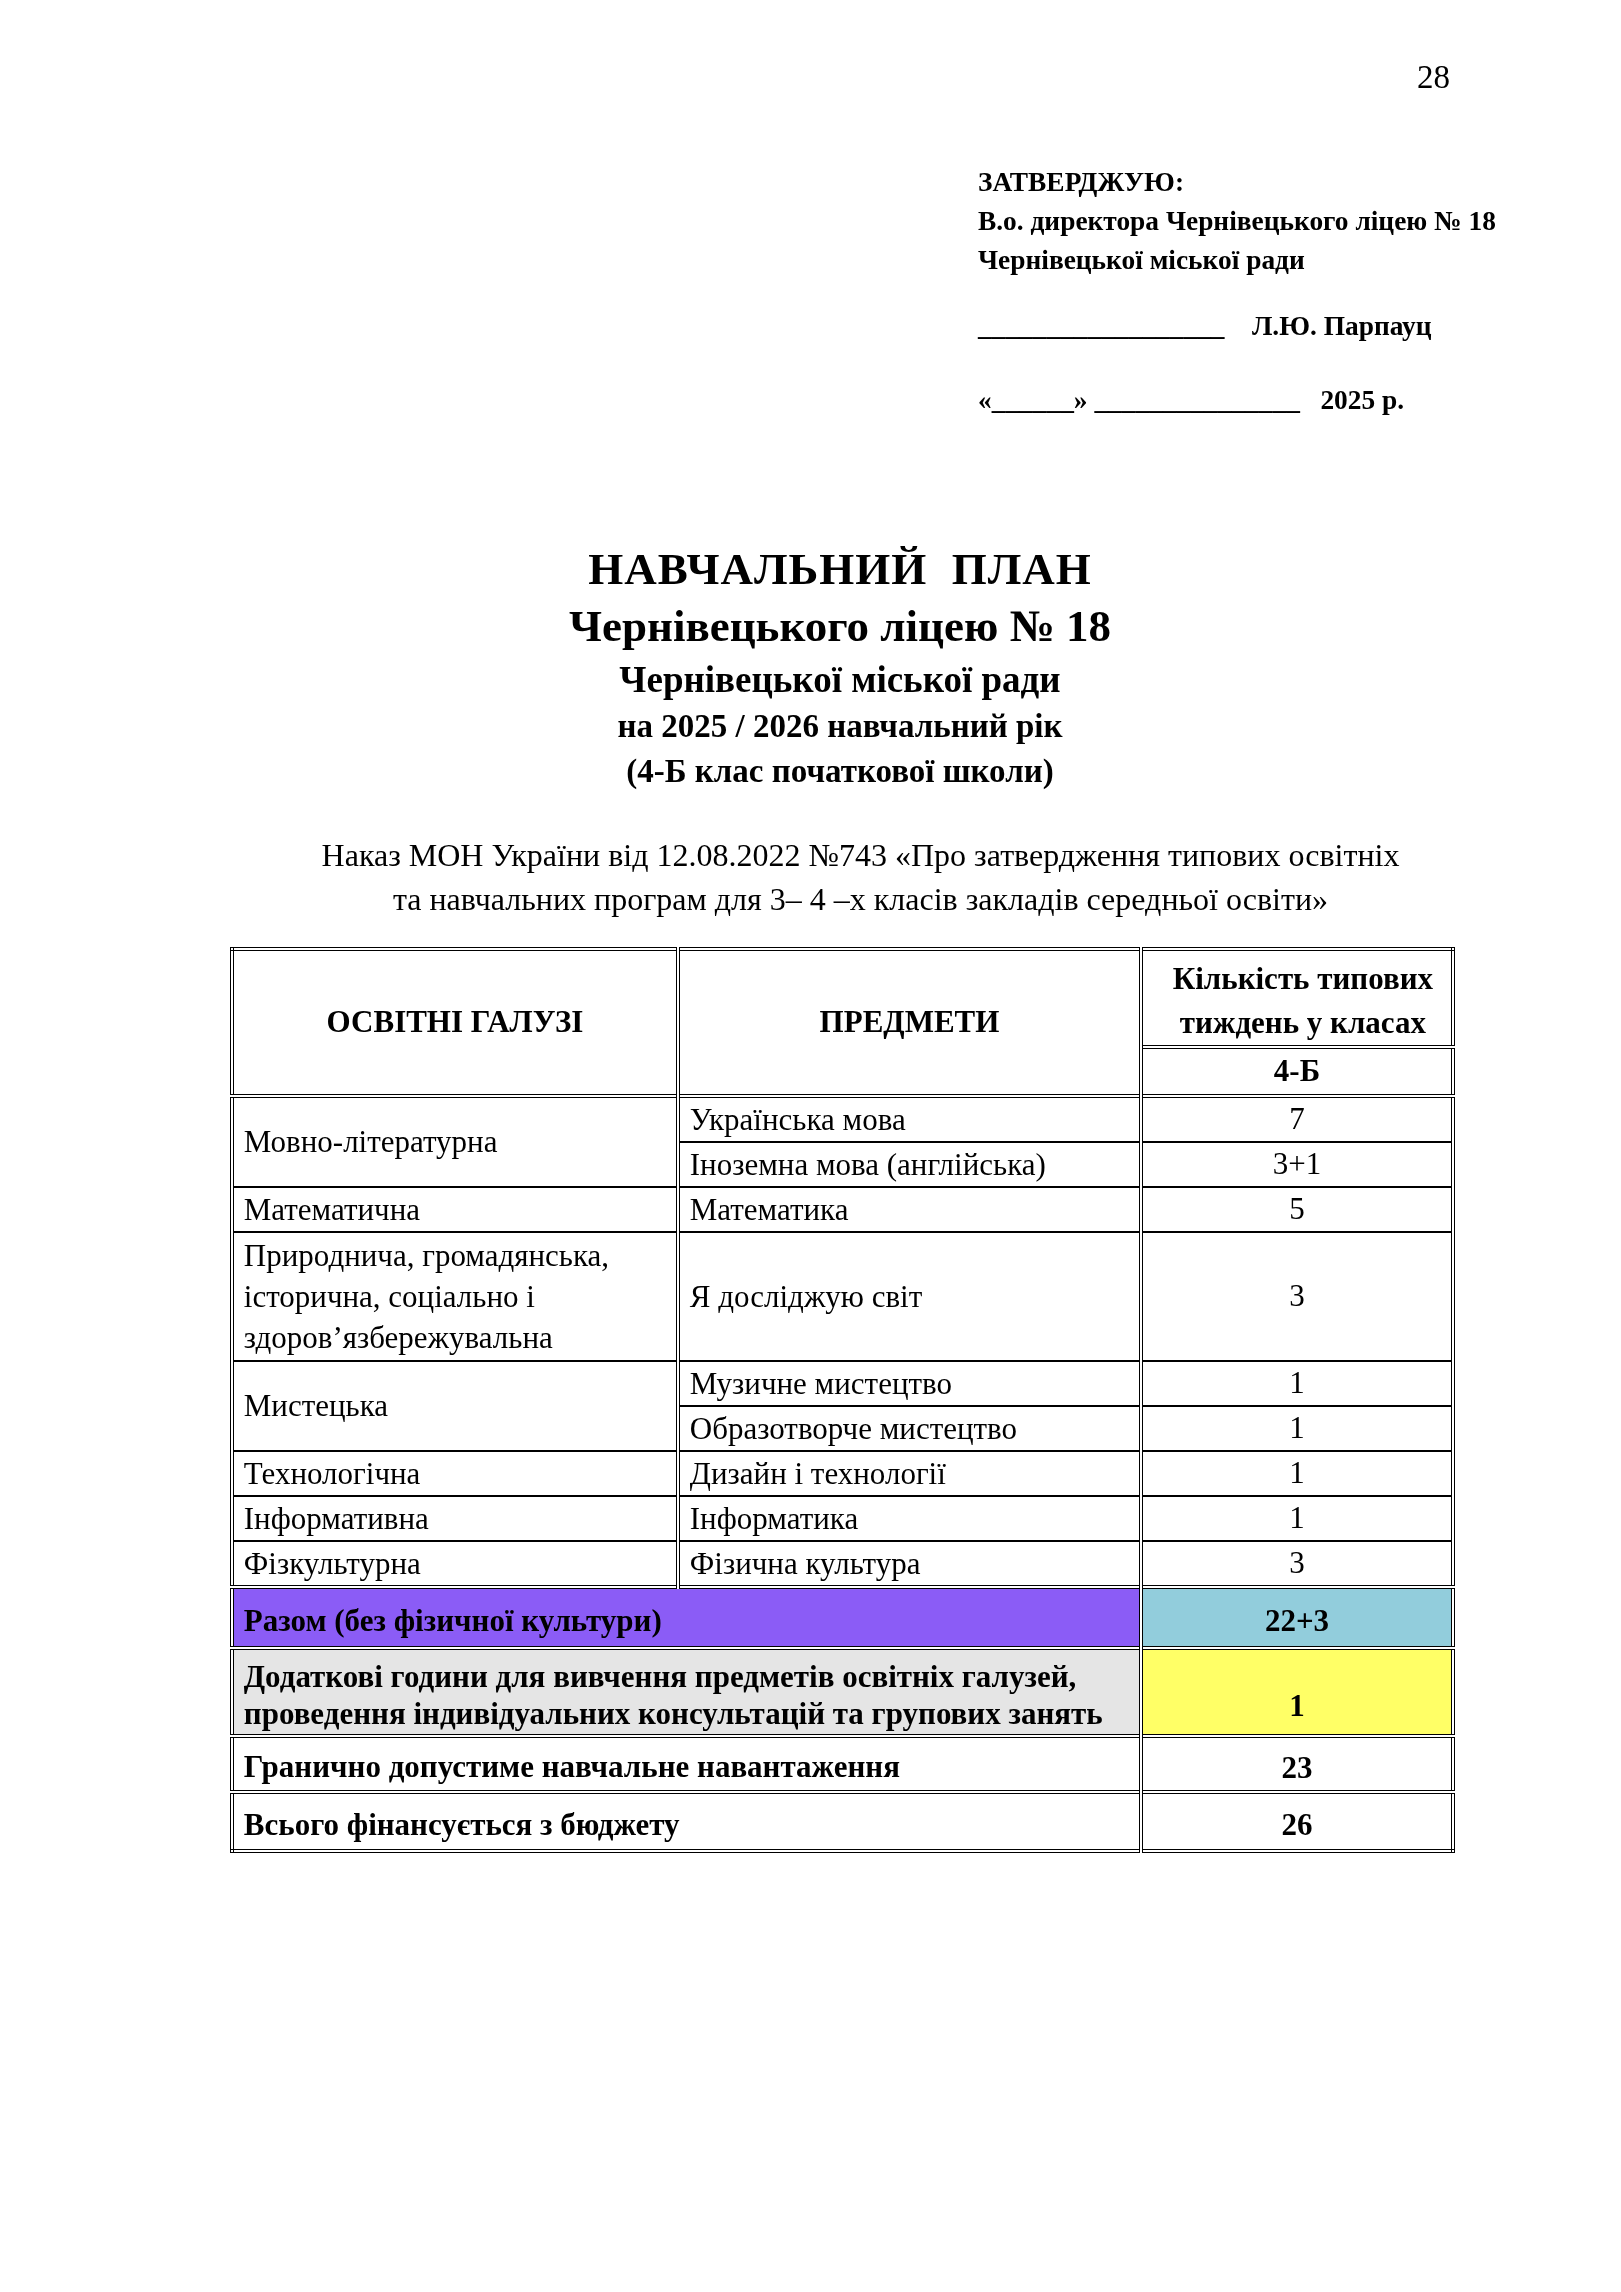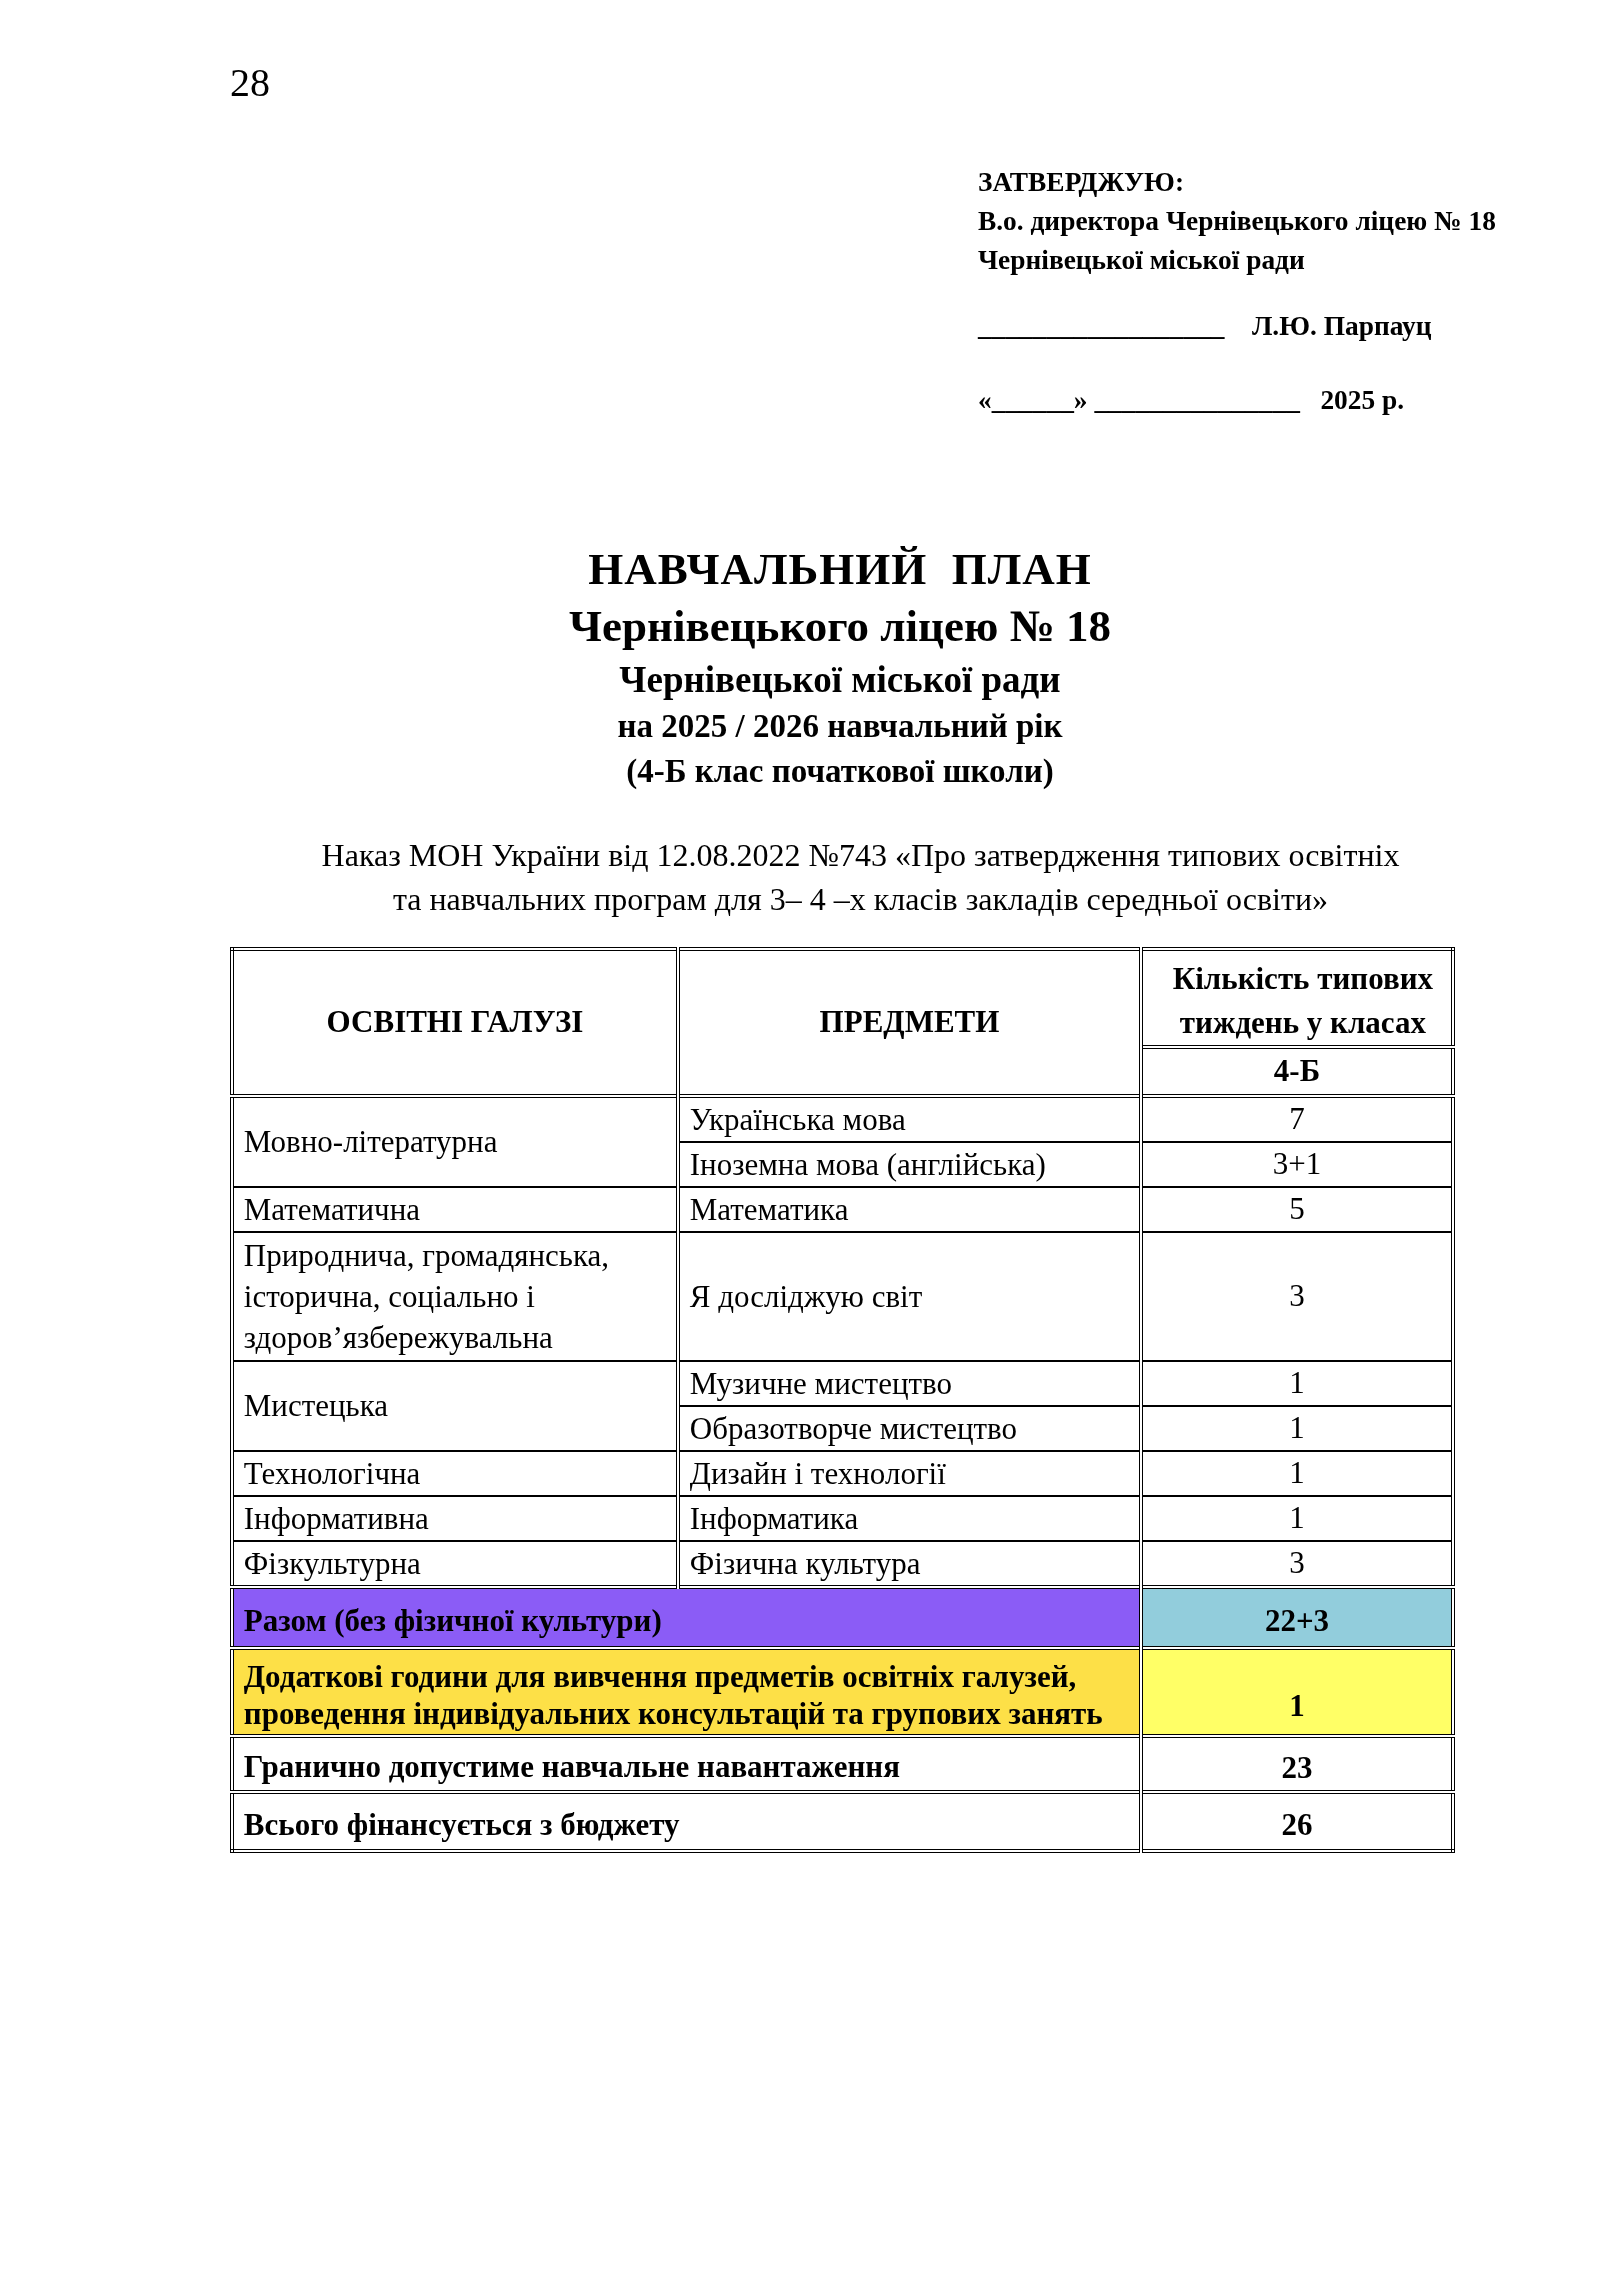--- a/index.html
+++ b/index.html
@@ -6,21 +6,21 @@
   html, body { background: #ffffff; }
   body {
     width: 1621px; height: 2293px;
     font-family: "Liberation Serif", "DejaVu Serif", serif;
     color: #000;
   }
   .page { position: relative; width: 1621px; height: 2293px; overflow: hidden; }
 
   .page-number {
     position: absolute; left: 230px; top: 59px; width: 1220px;
-    text-align: left; font-size: 40px;
+    text-align: right; font-size: 33px;
   }
 
   
   .approval {
     position: absolute; left: 978px; top: 163px;
     font-weight: bold; font-size: 27.4px; line-height: 39px;
     white-space: nowrap;
   }
   .approval .sig-line { margin-top: 27.4px; }
   .approval .date-line { margin-top: 35px; }
@@ -229,21 +229,21 @@
       </tr>
 
       <tr class="total-row">
         <td colspan="2" class="sum-label dt" style="background-color: #8b5cf6;">
               <div>Разом (без фізичної культури)</div>
             </td>
         <td class="sum-val dl dt" style="background-color: rgb(146, 205, 220);">22+3</td>
       </tr>
 
       <tr class="extra-row">
-        <td colspan="2" class="sum-label dt" style="background-color: #fde047;">
+        <td colspan="2" class="sum-label dt" style="background-color: #e5e5e5;">
           <div>Додаткові години для вивчення предметів освітніх галузей,</div>
           <div>проведення індивідуальних консультацій та групових занять</div>
         </td>
         <td class="sum-val dl dt" style="background-color: rgb(255, 255, 102);">1</td>
       </tr>
 
       <tr class="limit-row">
         <td colspan="2" class="sum-label dt">
               <div>Гранично допустиме навчальне навантаження</div>
             </td>

